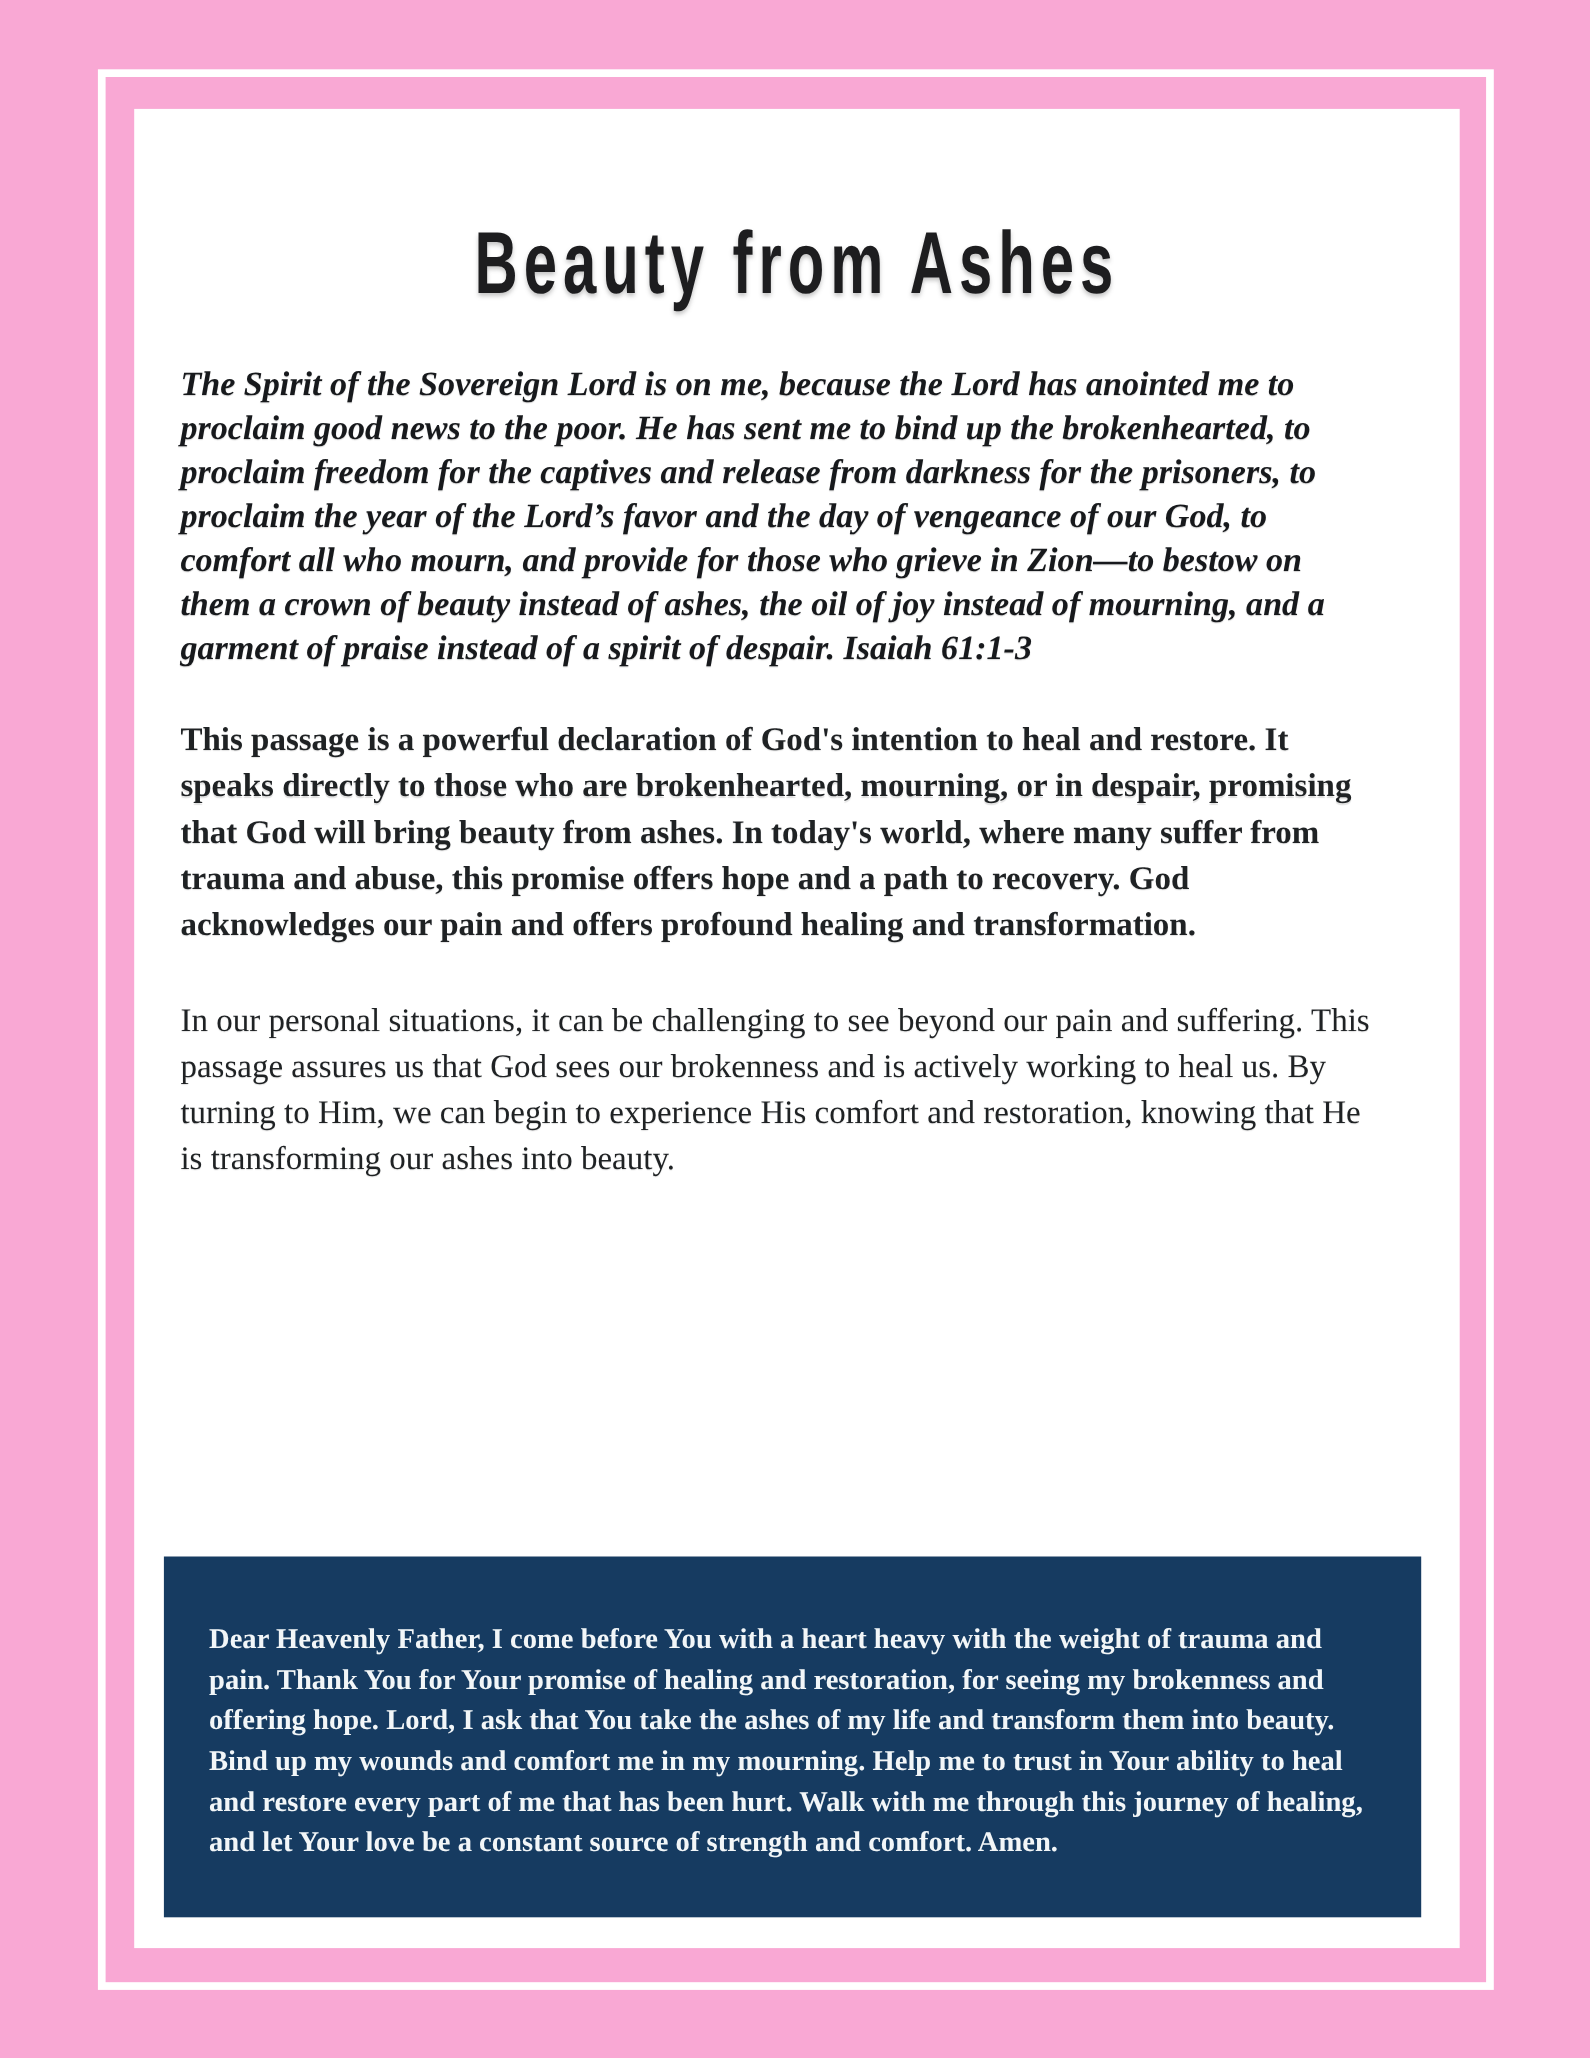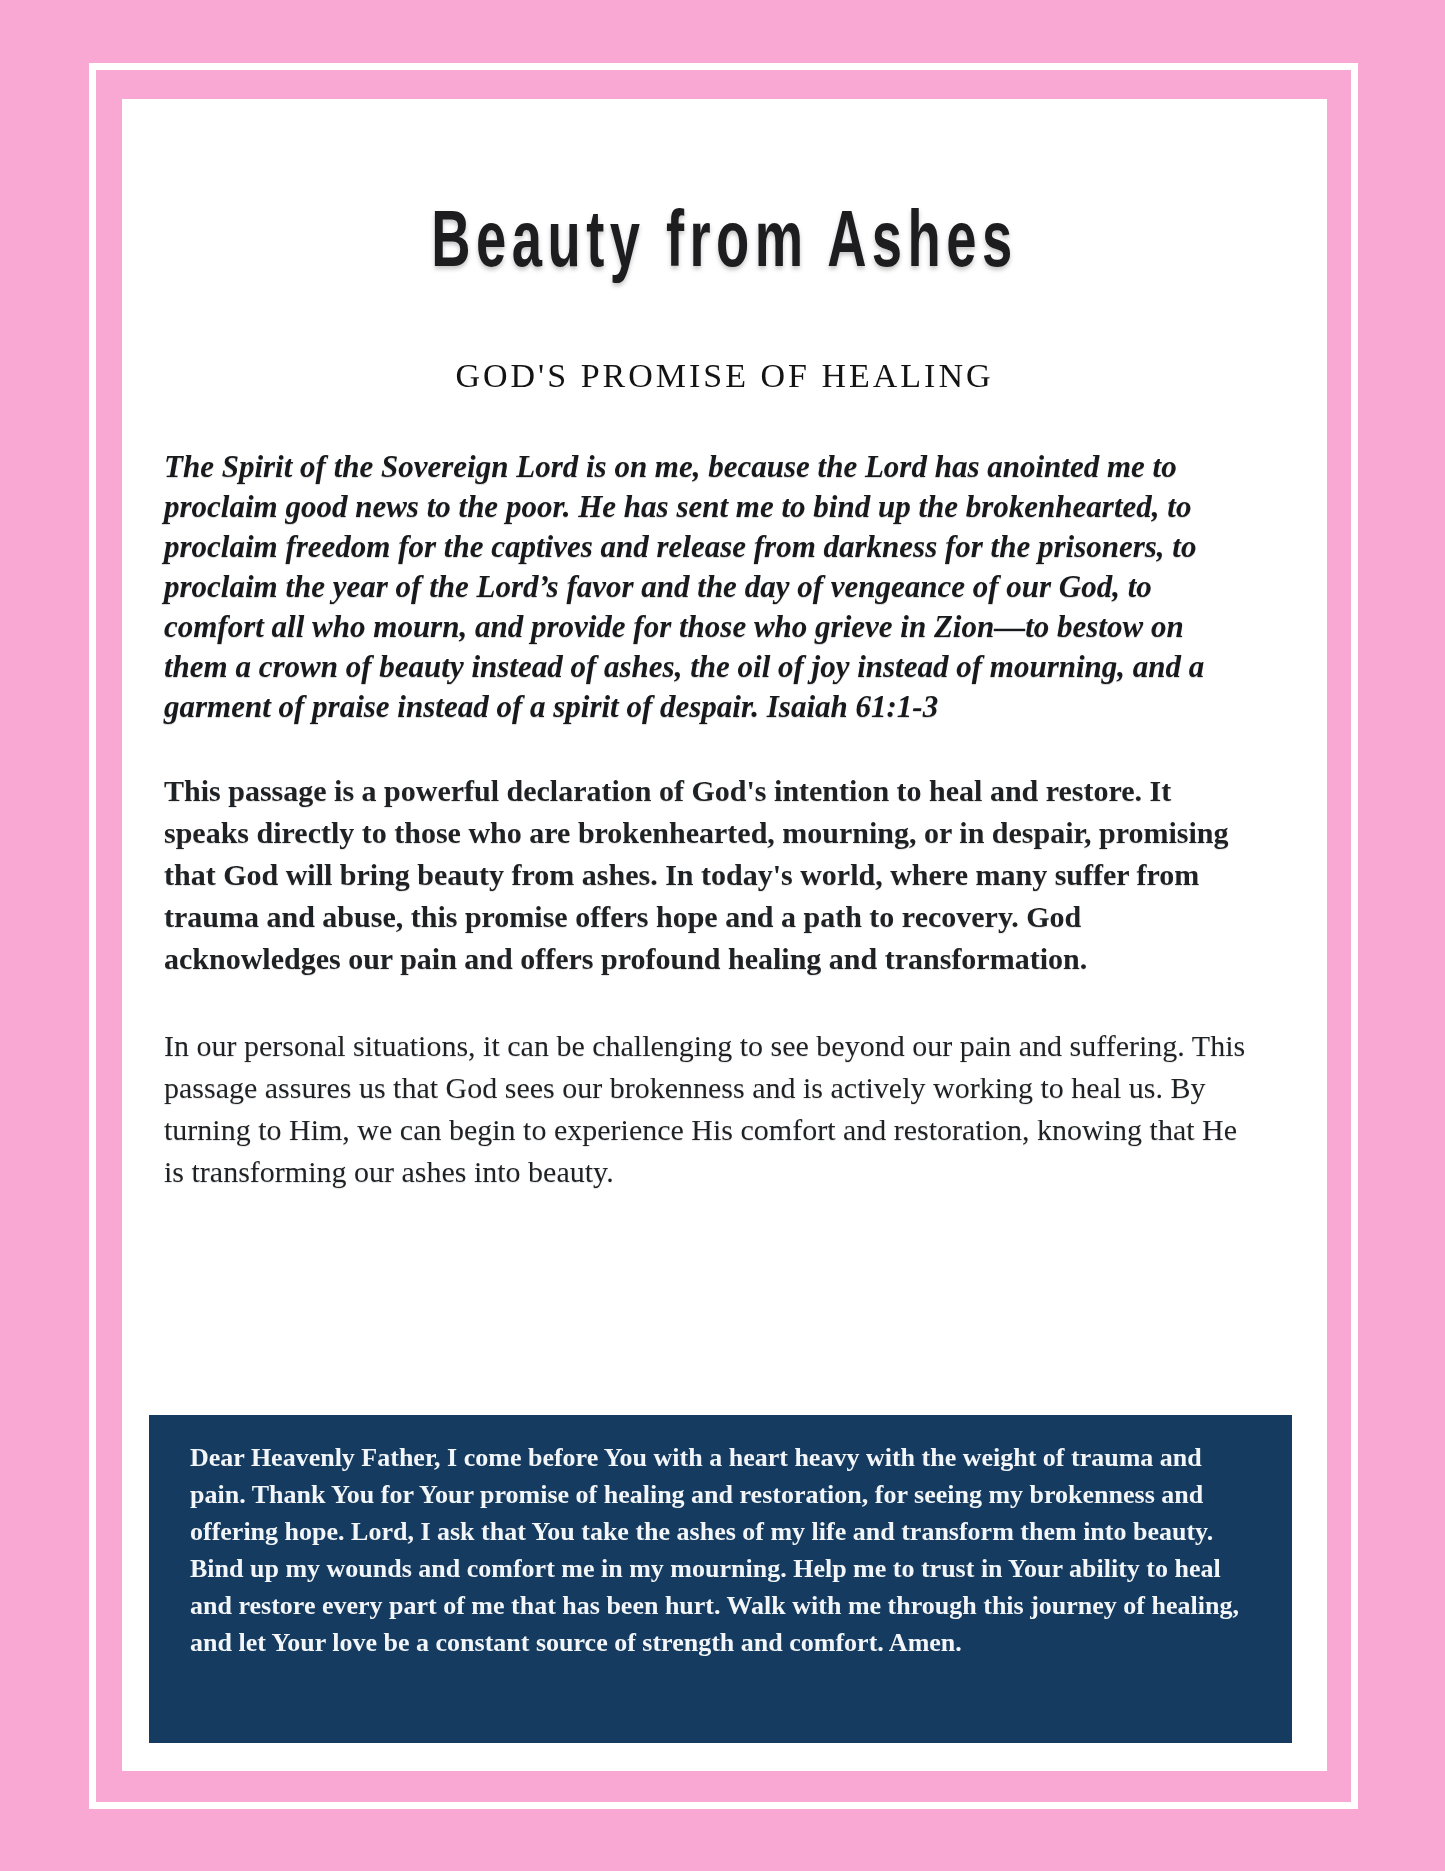--- a/index.html
+++ b/index.html
@@ -35,21 +35,21 @@
     color:#17191c; text-shadow:0 1px 1px rgba(0,0,0,0.18);font-style:italic;
   }
   .body-para {
     width:1085px; font-size:30px; line-height:42px;
     color:#1f2224; text-shadow:0 1px 1px rgba(0,0,0,0.12);
   }
   .body-para.first { margin:43px 0 0;font-weight:bold; }
   .body-para.second { margin:45px 0 12px; }
   .prayer-box {
     position:absolute; left:27px; top:1316px; width:1143px; height:328px;
-    background:#163b61; box-sizing:border-box; padding:24px 46px 0 41px;
+    background:#163b61; box-sizing:border-box; padding:56px 46px 0 41px;
   }
   .prayer {
     margin:0; font-weight:bold; font-size:26px; line-height:37px;
     color:#f2f6f8;
   }
   .footer {
     position:absolute; left:0; top:1818px; width:100%;
     text-align:center; font-size:20px; line-height:26px; letter-spacing:8px;
     color:#3d464b;
   }
@@ -58,21 +58,20 @@
 <body>
 
 <div class="page">
 
   <div class="frame-line"></div>
 
   <div class="card">
 
     <h1 class="title">Beauty from Ashes</h1>
 
-    <h2 class="subtitle">GOD'S PROMISE OF HEALING</h2>
 
     <p class="scripture">The Spirit of the Sovereign Lord is on me, because the Lord has anointed me to proclaim good news to the poor. He has sent me to bind up the brokenhearted, to proclaim freedom for the captives and release from darkness for the prisoners, to proclaim the year of the Lord’s favor and the day of vengeance of our God, to comfort all who mourn, and provide for those who grieve in Zion—to bestow on them a crown of beauty instead of ashes, the oil of joy instead of mourning, and a garment of praise instead of a spirit of despair. Isaiah 61:1-3</p>
 
     <p class="body-para first">This passage is a powerful declaration of God's intention to heal and restore. It speaks directly to those who are brokenhearted, mourning, or in despair, promising that God will bring beauty from ashes. In today's world, where many suffer from trauma and abuse, this promise offers hope and a path to recovery. God acknowledges our pain and offers profound healing and transformation.</p>
 
     <p class="body-para second">In our personal situations, it can be challenging to see beyond our pain and suffering. This passage assures us that God sees our brokenness and is actively working to heal us. By turning to Him, we can begin to experience His comfort and restoration, knowing that He is transforming our ashes into beauty.</p>
 
     <div class="prayer-box">
       <p class="prayer">Dear Heavenly Father, I come before You with a heart heavy with the weight of trauma and pain. Thank You for Your promise of healing and restoration, for seeing my brokenness and offering hope. Lord, I ask that You take the ashes of my life and transform them into beauty. Bind up my wounds and comfort me in my mourning. Help me to trust in Your ability to heal and restore every part of me that has been hurt. Walk with me through this journey of healing, and let Your love be a constant source of strength and comfort. Amen.</p>
     </div>

